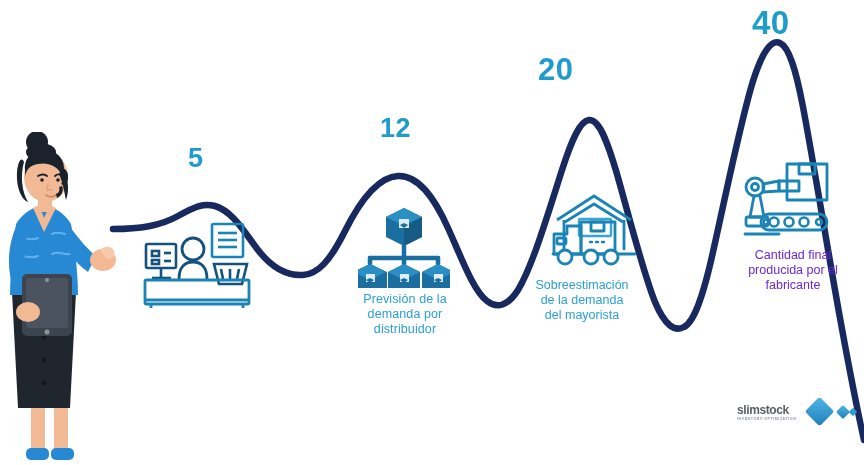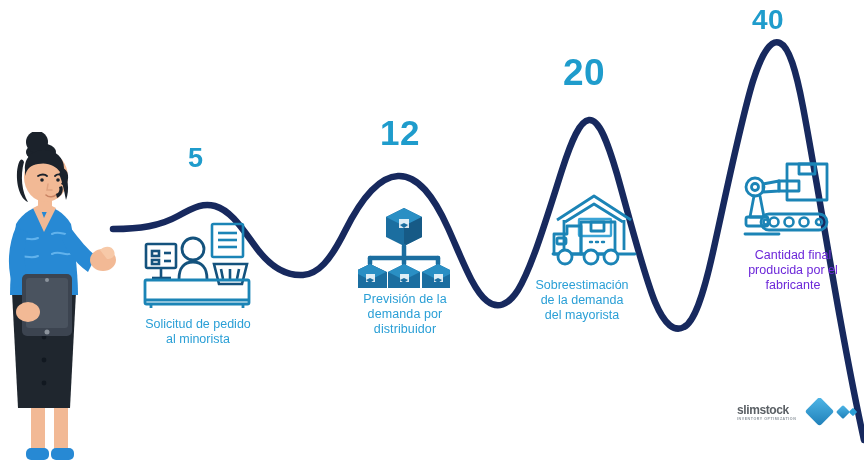--- a/index.html
+++ b/index.html
@@ -28,23 +28,23 @@
   .amount {
     position: absolute;
     font-family: "Liberation Sans", sans-serif;
     font-weight: 700;
     color: #1f9ccc;
     letter-spacing: 0.5px;
     white-space: nowrap;
     text-align: center;
   }
   .amount.n1 { left: 188px; top: 143px; font-size: 27px; }
-  .amount.n2 { left: 380px; top: 113px; font-size: 35px; }
-  .amount.n3 { left: 563px; top: 52px;  font-size: 37px; }
-  .amount.n4 { left: 752px; top: 4px;   font-size: 28px; }
+  .amount.n2 { left: 380px; top: 113px; font-size: 27px; }
+  .amount.n3 { left: 538px; top: 52px;  font-size: 31px; }
+  .amount.n4 { left: 752px; top: 4px;   font-size: 33px; }
 
   
   .caption {
     position: absolute;
     font-family: "Liberation Sans", sans-serif;
     font-size: 12.5px;
     line-height: 15px;
     font-weight: 400;
     text-align: center;
     white-space: pre-line;
@@ -360,22 +360,20 @@
         <circle cx="46" cy="60" r="4.5"></circle>
         <circle cx="61" cy="60" r="4.5"></circle>
         <circle cx="76" cy="60" r="3"></circle>
         <circle cx="23" cy="60" r="2.5"></circle>
       </g>
 
       <line x1="2" y1="72" x2="36" y2="72" stroke="#1b84b6" stroke-width="2.8" stroke-linecap="round"></line>
     </svg>
   </div>
 
-  <div class="caption c1">Solicitud de pedido
-al minorista</div>
   <div class="caption c2">Previsión de la
 demanda por
 distribuidor</div>
   <div class="caption c3">Sobreestimación
 de la demanda
 del mayorista</div>
   <div class="caption c4">Cantidad final
 producida por el
 fabricante</div>
 

